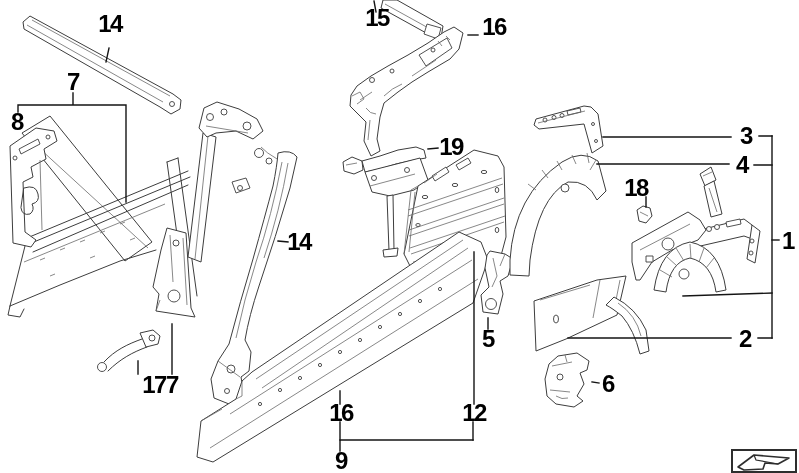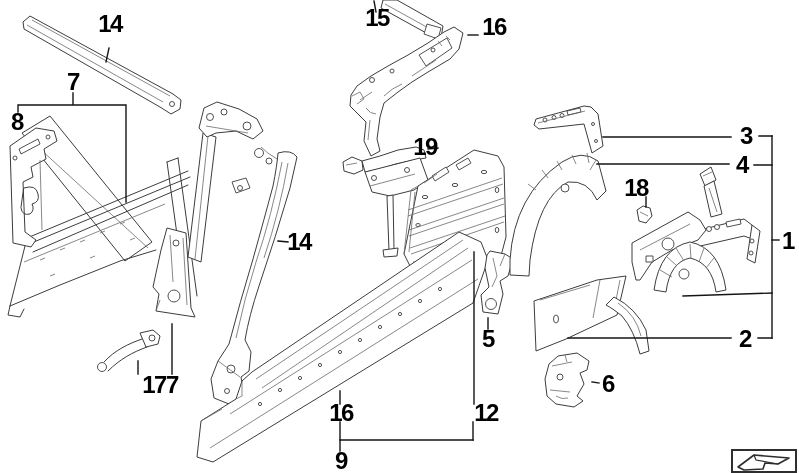--- a/index.html
+++ b/index.html
@@ -241,28 +241,28 @@
   <div class="callout" style="left:745px;top:339px">2</div>
   <div class="callout" style="left:746px;top:136px">3</div>
   <div class="callout" style="left:742px;top:165px">4</div>
   <div class="callout" style="left:488px;top:339px">5</div>
   <div class="callout" style="left:608px;top:384px">6</div>
   <div class="callout" style="left:73px;top:82px">7</div>
   <div class="callout" style="left:17px;top:122px">8</div>
   <div class="callout" style="left:341px;top:461px">9</div>
   <div class="callout" style="left:172px;top:385px">7</div>
   <div class="callout" style="left:341px;top:413px">16</div>
-  <div class="callout" style="left:486px;top:413px">12</div>
+  <div class="callout" style="left:474px;top:413px">12</div>
   <div class="callout" style="left:299px;top:242px">14</div>
   <div class="callout" style="left:110px;top:24px">14</div>
   <div class="callout" style="left:377px;top:18px">15</div>
   <div class="callout" style="left:494px;top:27px">16</div>
   <div class="callout" style="left:154px;top:385px">17</div>
   <div class="callout" style="left:636px;top:188px">18</div>
-  <div class="callout" style="left:425px;top:147px">19</div>
+  <div class="callout" style="left:451px;top:147px">19</div>
 
   <div class="logo-box">
     <svg width="62" height="20" viewBox="0 0 62 20">
       <path d="M5,16 L21,4 L56,7 L45,13 L32,12 L30,18 L11,19 Z" fill="#ffffff" stroke="#2e2e2e" stroke-width="1.6" stroke-linejoin="round"></path>
       <path d="M21,4 L23,9 L45,13" fill="none" stroke="#2e2e2e" stroke-width="1.2"></path>
     </svg>
   </div>
 
 </div>
 

